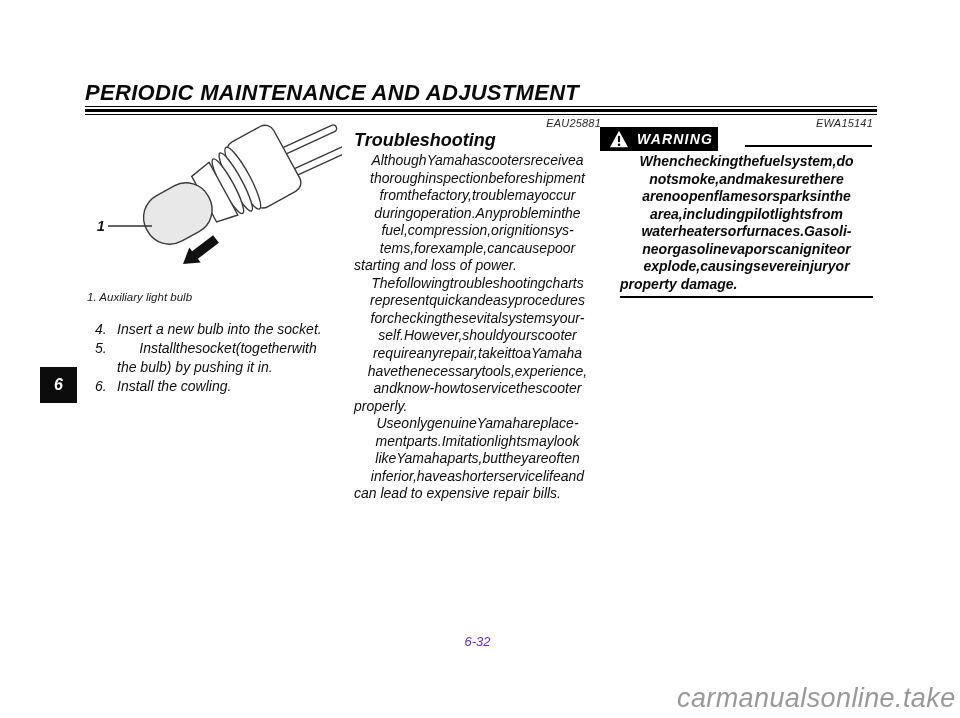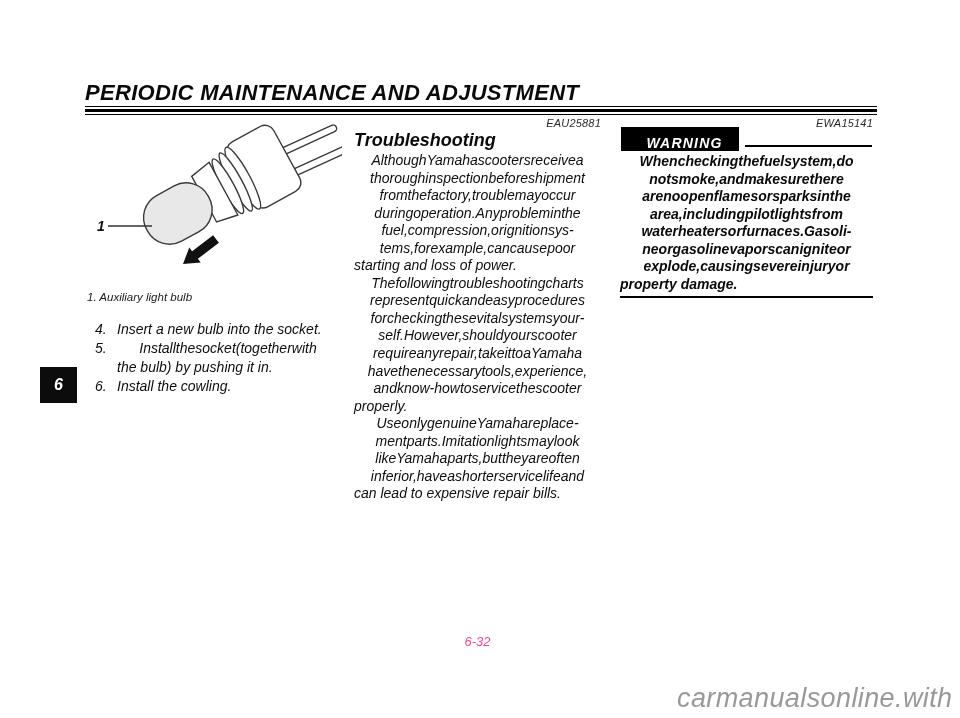--- a/index.html
+++ b/index.html
@@ -32,29 +32,29 @@
   }
   
   .code{position:absolute;font-size:11px;color:#2a2a2a;letter-spacing:.2px;}
   .ts-code{left:354px;top:117px;width:247px;text-align:right;}
   .ts-title{position:absolute;left:354px;top:130px;font-size:18px;font-weight:bold;color:#0a0a0a;white-space:nowrap;}
   .ts-body{position:absolute;left:354px;top:152px;width:247px;font-size:14px;line-height:17.55px;color:#0e0e0e;}
   .bline{height:17.55px;white-space:nowrap;}
   
   .wa-code{left:620px;top:117px;width:253px;text-align:right;}
   .warn-head{
-    position:absolute;left:621px;top:127px;width:118px;height:24px;background:#000;
-    color:#fff;display:flex;align-items:center;gap:8px;padding-left:9px;box-sizing:border-box;flex-direction:column;
+    position:absolute;left:600px;top:127px;width:118px;height:24px;background:#000;
+    color:#fff;display:flex;align-items:center;gap:8px;padding-left:9px;box-sizing:border-box;
   }
   .warn-label{font-weight:bold;font-size:14px;letter-spacing:1.2px;}
   .warn-headline{position:absolute;left:745px;top:145px;width:127px;height:2px;background:#000;}
   .warn-body{position:absolute;left:620px;top:153px;width:253px;font-size:14px;font-weight:bold;line-height:17.55px;color:#0a0a0a;}
   .warn-rule{position:absolute;left:620px;top:296px;width:253px;height:2px;background:#000;}
   
-  .pageno{position:absolute;left:354px;top:634px;width:247px;text-align:center;font-size:13px;color:#ec4899;}
+  .pageno{position:absolute;left:354px;top:634px;width:247px;text-align:center;font-size:13px;color:#6d28d9;}
   .watermark{position:absolute;left:677px;top:683px;font-size:27px;color:#999;letter-spacing:.4px;white-space:nowrap;}
   
   .flexjust{display:flex;justify-content:center;}
 </style>
 </head>
 <body>
 
 <div class="page">
 
   <div class="header-title">PERIODIC MAINTENANCE AND ADJUSTMENT</div>
@@ -323,15 +323,15 @@
         <span>causing</span>
         <span>severe</span>
         <span>injury</span>
         <span>or</span>
       </div>
     <div class="bline">property damage.</div>
   </div>
   <div class="warn-rule"></div>
 
   <div class="pageno">6-32</div>
-  <div class="watermark">carmanualsonline.with</div>
+  <div class="watermark">carmanualsonline.take</div>
 
 </div>
 
 </body></html>

